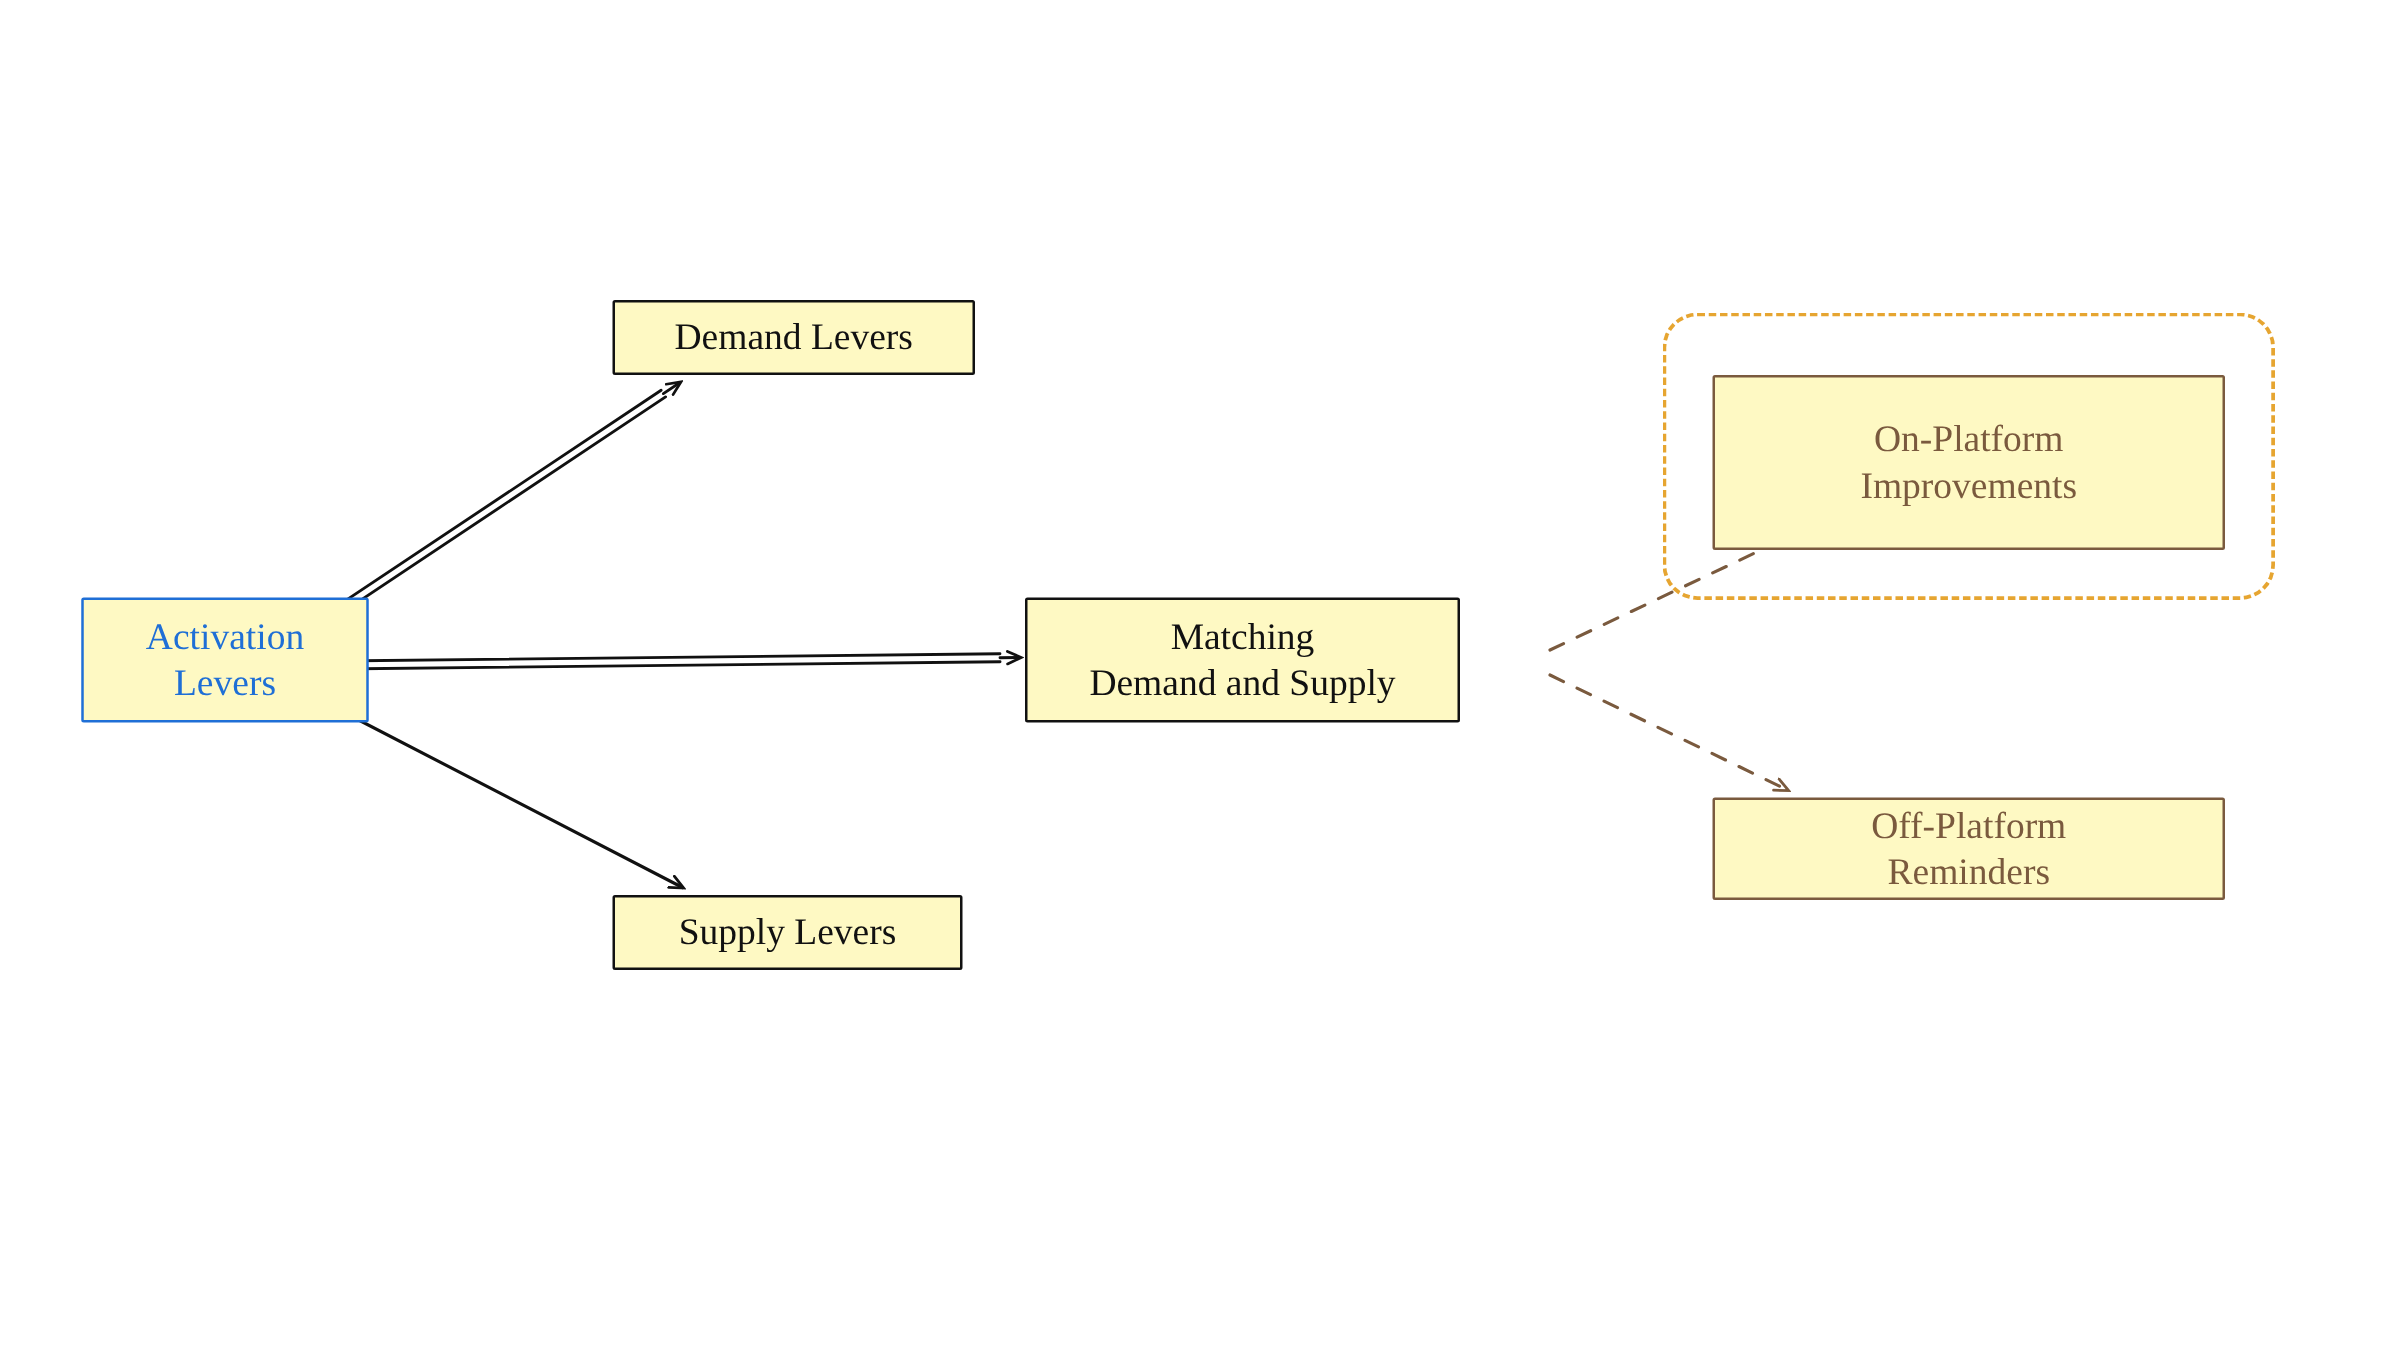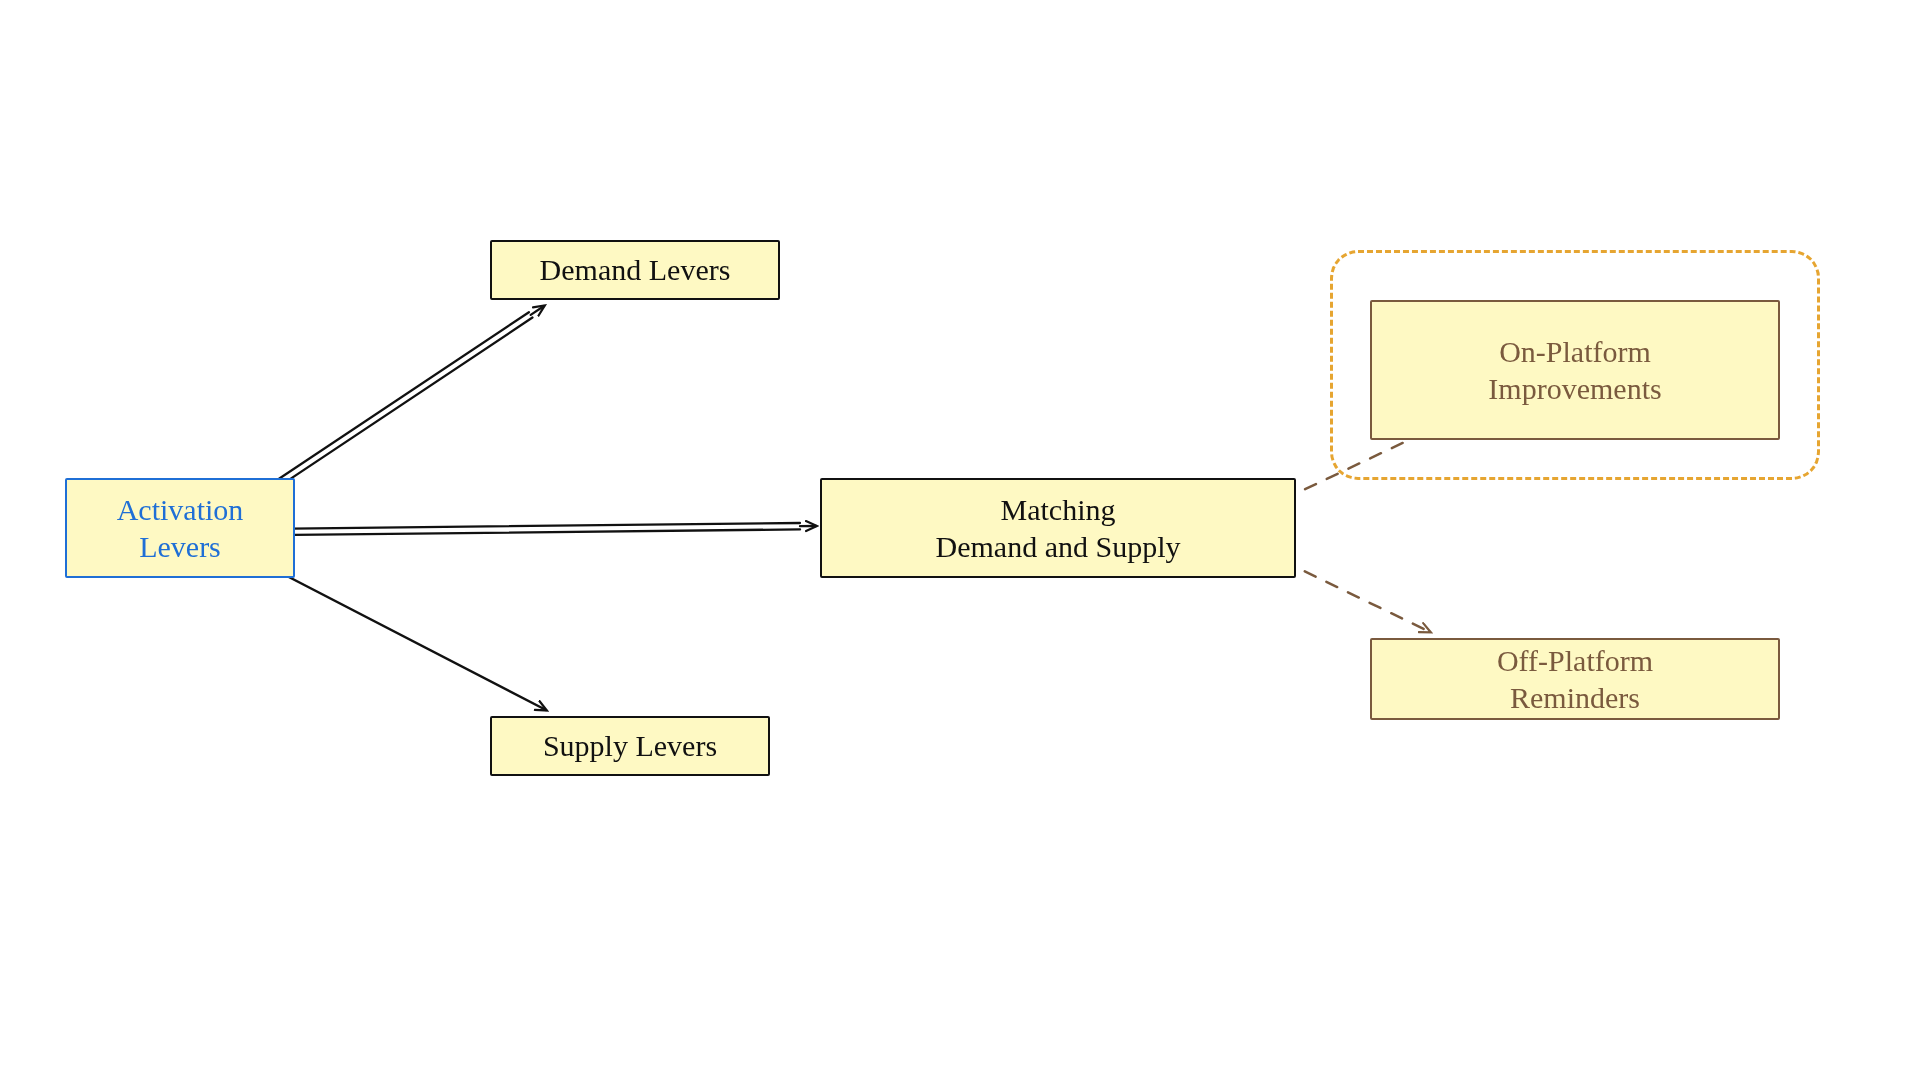--- a/index.html
+++ b/index.html
@@ -85,20 +85,20 @@
         </g>
       </g>
   </svg>
 
   <div class="highlight" id="hl" style="left: 1330px; top: 250px; width: 490px; height: 230px; border-color: rgb(230, 165, 49);"></div>
 
   <div class="box" id="n-activation" style="left: 40px; top: 478px; width: 230px; height: 100px; border-color: rgb(31, 111, 214); color: rgb(31, 111, 214); margin-left: 25px;">Activation
 Levers</div>
   <div class="box" id="n-demand" style="left: 490px; top: 240px; width: 290px; height: 60px; border-color: rgb(17, 17, 17); color: rgb(17, 17, 17);">Demand Levers</div>
   <div class="box" id="n-supply" style="left: 490px; top: 716px; width: 280px; height: 60px; border-color: rgb(17, 17, 17); color: rgb(17, 17, 17);">Supply Levers</div>
-  <div class="box" id="n-matching" style="left: 820px; top: 478px; width: 476px; height: 100px; border-color: rgb(17, 17, 17); color: rgb(17, 17, 17);">Matching
+  <div class="box" id="n-matching" style="left: 820px; top: 478px; width: 348px; height: 100px; border-color: rgb(17, 17, 17); color: rgb(17, 17, 17);">Matching
 Demand and Supply</div>
   <div class="box" id="n-onplatform" style="left: 1370px; top: 300px; width: 410px; height: 140px; border-color: rgb(122, 90, 62); color: rgb(122, 90, 62);">On-Platform
 Improvements</div>
   <div class="box" id="n-offplatform" style="left: 1370px; top: 638px; width: 410px; height: 82px; border-color: rgb(122, 90, 62); color: rgb(122, 90, 62);">Off-Platform
 Reminders</div>
 
 </div>
 
 </body></html>

